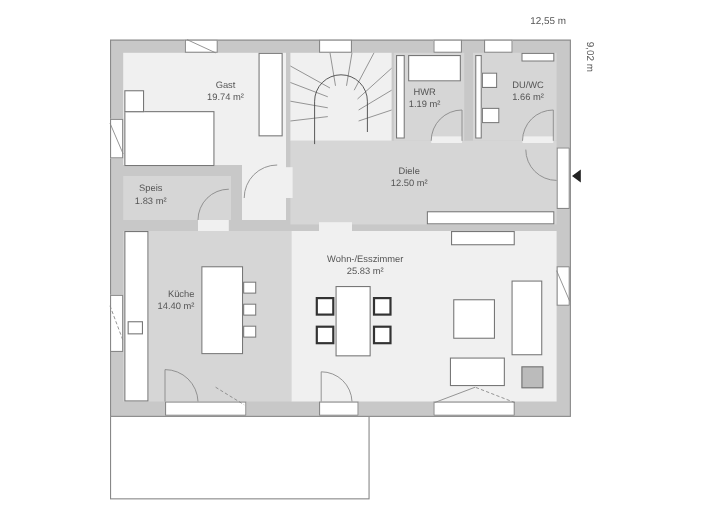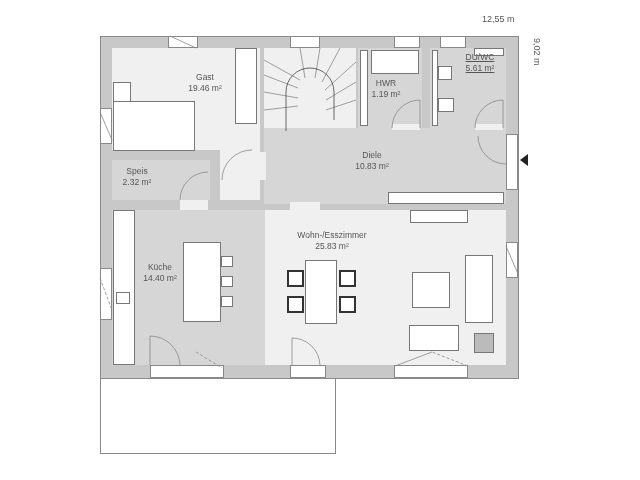--- a/index.html
+++ b/index.html
@@ -101,22 +101,22 @@
     <line x1="395" y1="366" x2="432" y2="352"></line>
     <line x1="468" y1="366" x2="432" y2="352" stroke-dasharray="3 2"></line>
     <line x1="170" y1="36" x2="196" y2="48"></line>
     <line x1="100" y1="112" x2="112" y2="140"></line>
     <line x1="100" y1="278" x2="112" y2="310" stroke-dasharray="3 2"></line>
     <line x1="506" y1="246" x2="518" y2="274"></line>
   </g>
   <polygon points="528,154 520,160 528,166" fill="#222"></polygon>
 </svg>
 
-<div class="label" style="left:205px;top:72px;"><span>Gast</span><br><span>19.46 m²</span></div>
-<div class="label" style="left:137px;top:166px;"><span>Speis</span><br><span>2.32 m²</span></div>
+<div class="label" style="left:205px;top:72px;"><span>Gast</span><br><span>19.74 m²</span></div>
+<div class="label" style="left:137px;top:166px;"><span>Speis</span><br><span>1.83 m²</span></div>
 <div class="label" style="left:386px;top:78px;"><span>HWR</span><br><span>1.19 m²</span></div>
-<div class="label" style="left:480px;top:52px;text-decoration:underline;"><span>DU/WC</span><br><span>5.61 m²</span></div>
-<div class="label" style="left:372px;top:150px;"><span>Diele</span><br><span>10.83 m²</span></div>
-<div class="label" style="left:160px;top:262px;"><span>Küche</span><br><span>14.40 m²</span></div>
+<div class="label" style="left:480px;top:72px;"><span>DU/WC</span><br><span>1.66 m²</span></div>
+<div class="label" style="left:372px;top:150px;"><span>Diele</span><br><span>12.50 m²</span></div>
+<div class="label" style="left:160px;top:262px;text-align:right;"><span>Küche</span><br><span>14.40 m²</span></div>
 <div class="label" style="left:332px;top:230px;"><span>Wohn-/Esszimmer</span><br><span>25.83 m²</span></div>
 
 <div class="dim" style="left:482px;top:14px;">12,55 m</div>
 <div class="dim" style="left:524px;top:38px;transform:rotate(90deg);transform-origin:left top;left:542px;">9,02 m</div>
 
 </body></html>

